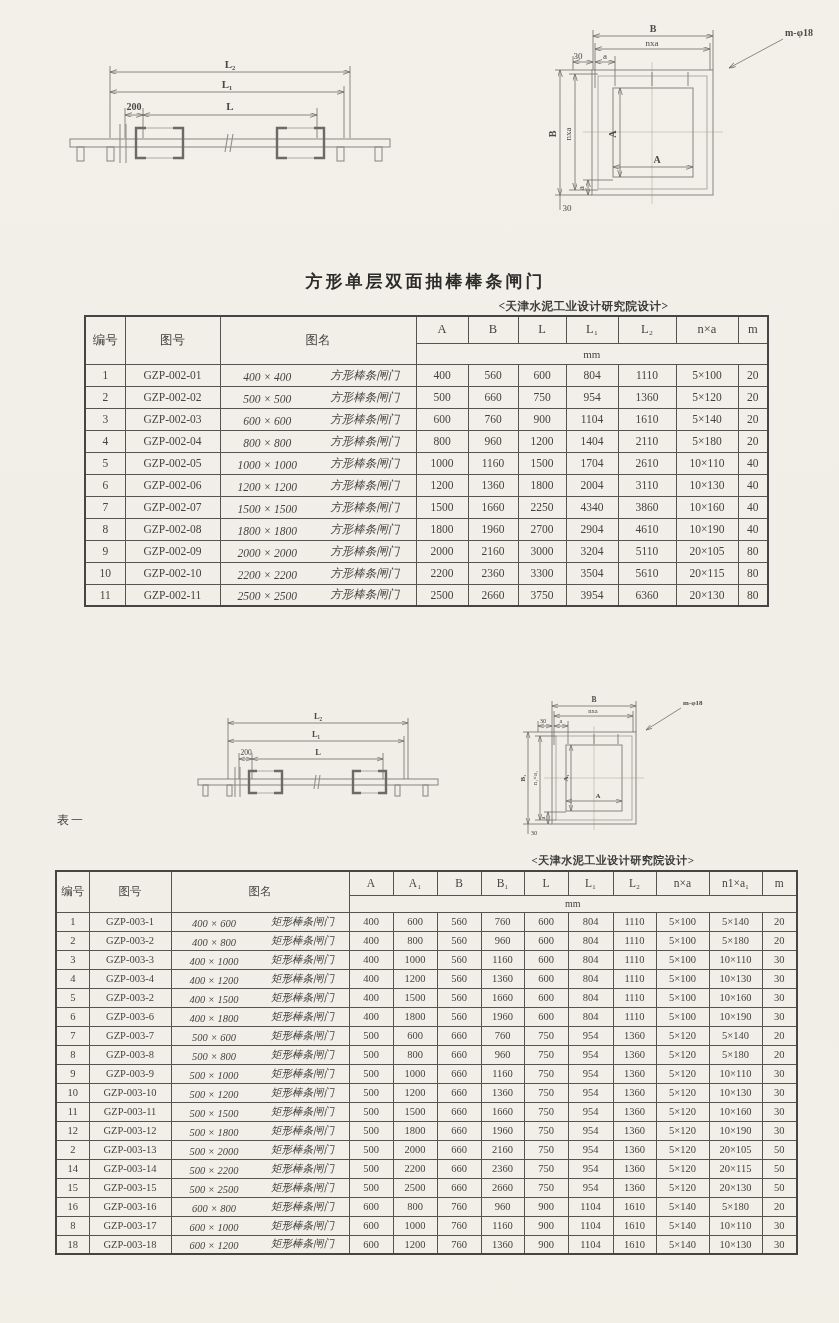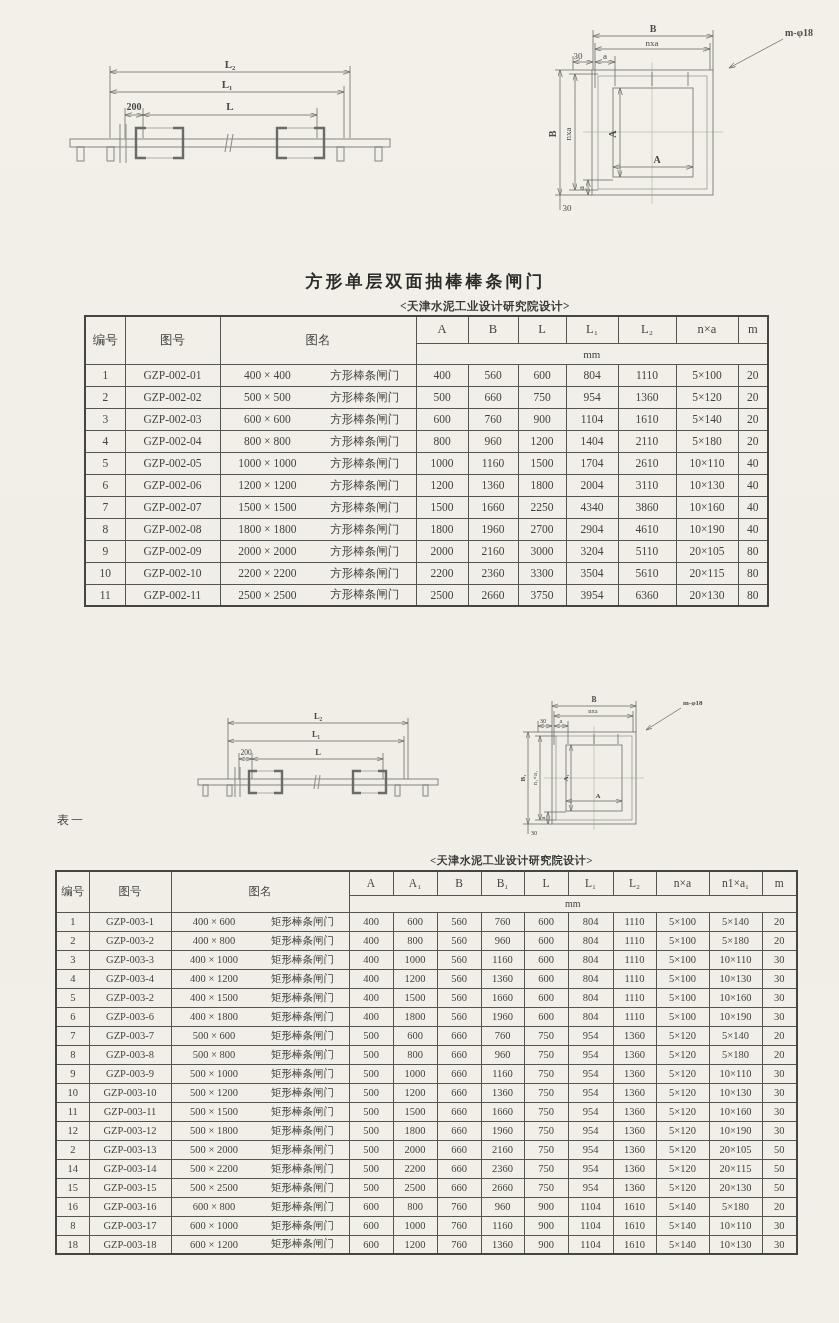--- a/index.html
+++ b/index.html
@@ -4,36 +4,36 @@
 <style>
   * { margin:0; padding:0; box-sizing:border-box; }
   html,body { width:839px; background:#e7e5da; }
   body { font-family:"Liberation Serif","DejaVu Serif",serif; color:#3d3d3a; }
   #page { position:relative; width:839px; height:1323px;
           background:#f1efe7;
           background-image:linear-gradient(180deg, #f2f0e8 0%, #f0eee6 50%, #f1efe6 100%);
           overflow:hidden; }
   .abs { position:absolute; }
   .title { font-weight:bold; font-size:17px; letter-spacing:3px; text-align:center; color:#2c2c2a; }
-  .designer { font-size:11.5px; font-weight:bold; text-align:left; letter-spacing:0.5px; color:#3a3a38; }
+  .designer { font-size:11.5px; font-weight:bold; text-align:center; letter-spacing:0.5px; color:#3a3a38; }
   .tablemark { font-size:12px; color:#3a3a38; letter-spacing:2px; }
   table.tbl { border-collapse:collapse; table-layout:fixed; border:2px solid #454543; }
   .tbl th, .tbl td { border:1px solid #55554f; font-weight:normal; text-align:center;
                      vertical-align:middle; white-space:nowrap; overflow:hidden; color:#44443f; }
   .t1 { font-size:11.5px; }
   .t1 th { font-size:12.5px; }
   .t1 thead tr.r1 th { height:27px; }
   .t1 thead tr.r2 th { height:21px; font-size:11px; }
   .t1 tbody td { height:22px; }
   .t2 { font-size:10.5px; }
   .t2 th { font-size:11.5px; }
   .t2 thead tr.r1 th { height:24px; }
   .t2 thead tr.r2 th { height:17px; font-size:10px; }
   .t2 tbody td { height:19px; }
-  .figname { display:flex; align-items:center; width:100%; }
+  .figname { display:flex; align-items:flex-end; width:100%;font-style:italic; }
   .figname .sz { flex:0 0 48%; text-align:center; }
   .figname .nm { flex:1 1 auto; text-align:center; }
   svg text { fill:#4a4a46; font-family:"Liberation Serif","DejaVu Serif",serif; }
   svg .geo  { stroke:#8f8f8a; stroke-width:1.1; fill:none; }
   svg .geo2 { stroke:#9a9a94; stroke-width:0.8; fill:none; }
   svg .dim  { stroke:#6e6e68; stroke-width:0.8; fill:none; }
   svg .cl   { stroke:#b2b2aa; stroke-width:0.6; fill:none; }
   svg .thick{ stroke:#6b6b66; stroke-width:2.4; fill:none; }
 </style>
 </head>

